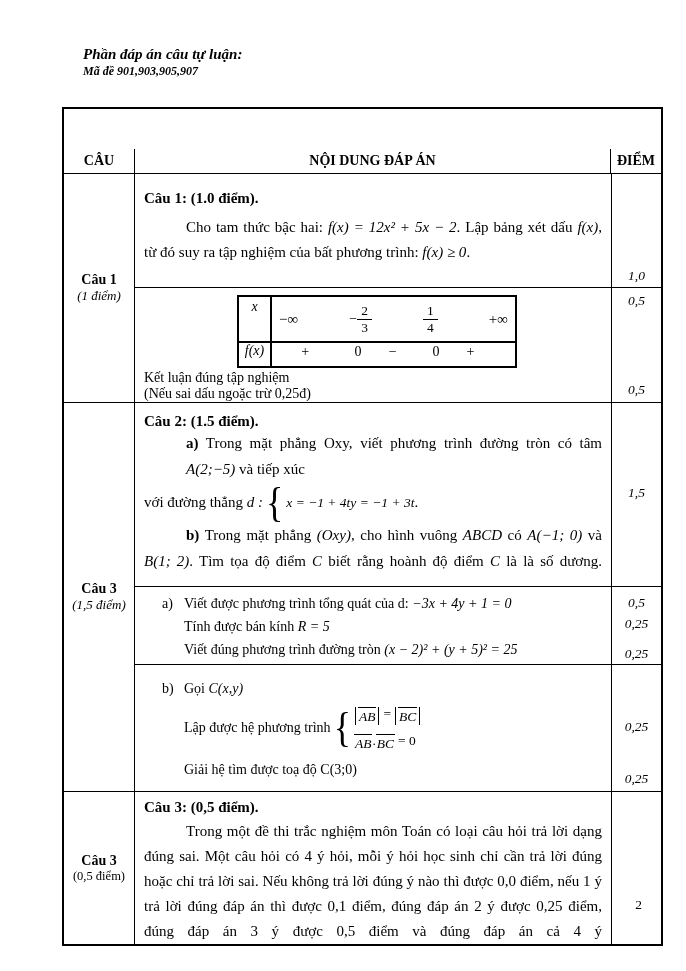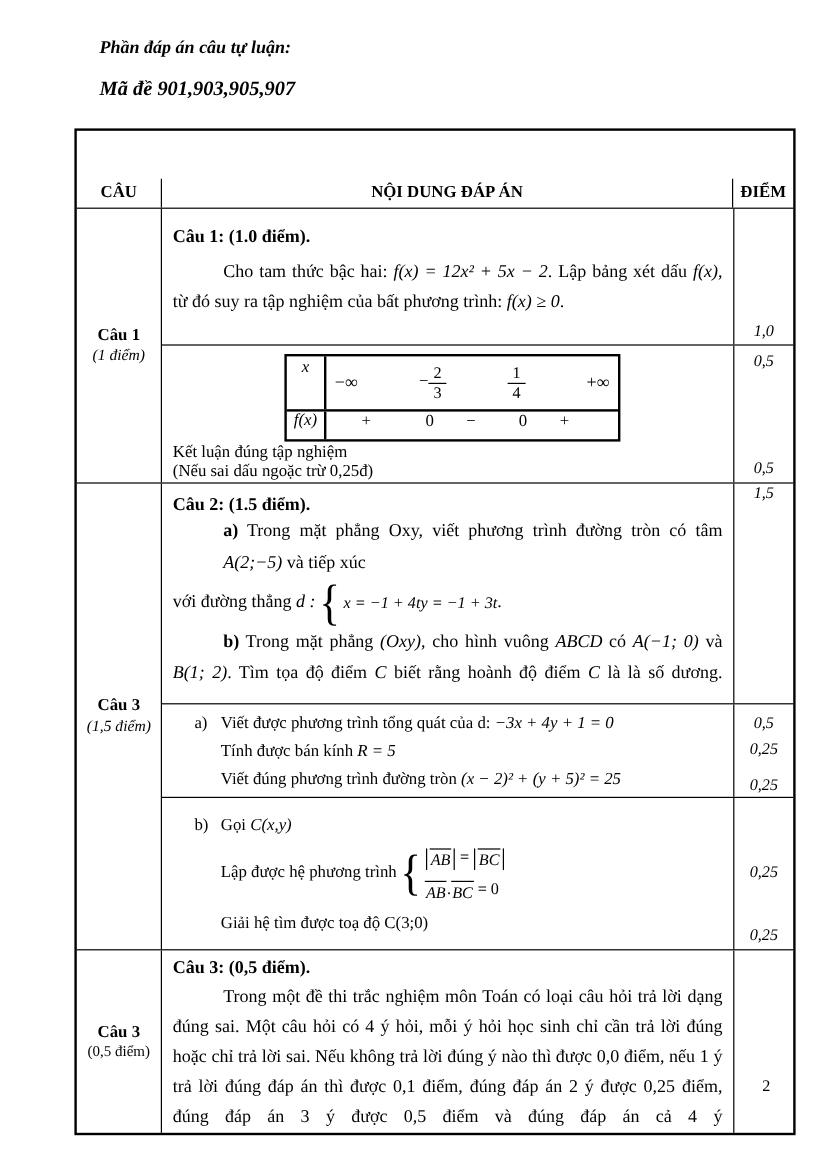--- a/index.html
+++ b/index.html
@@ -2,22 +2,22 @@
 <html><head>
 <meta charset="utf-8">
 <style>
   * { margin:0; padding:0; box-sizing:border-box; }
   html,body { background:#e8e8e8; }
   .doc {
     position:relative; width:686px; height:971px; background:#ffffff;
     font-family:"Liberation Serif","DejaVu Serif",serif; color:#000;
     margin:0 auto; overflow:hidden;
   }
-  .head1 { position:absolute; left:83px; top:32px; font-weight:bold; font-style:italic; font-size:15px; }
-  .head2 { position:absolute; left:83px; top:64px; font-weight:bold; font-style:italic; font-size:17px;font-family:Liberation Serif, serif; }
+  .head1 { position:absolute; left:83px; top:46px; font-weight:bold; font-style:italic; font-size:15px; }
+  .head2 { position:absolute; left:83px; top:64px; font-weight:bold; font-style:italic; font-size:12px;font-family:Liberation Serif, serif; }
 
   .tbl { position:absolute; left:62px; top:107px; width:601px; border:2px solid #000; }
   .hrow { display:flex; border-bottom:1px solid #000;margin-top:40px; }
   .hc { font-weight:bold; font-size:14px; text-align:center; padding:4px 2px; }
   .col1 { width:71px; border-right:1px solid #000; }
   .col2 { flex:1; border-right:1px solid #000; }
   .col3 { width:50px; }
 
   .trow { display:flex; }
   .trow + .trow { border-top:1px solid #000; }
@@ -62,21 +62,21 @@
   .sgn-v2 span:nth-child(5){ left:80%; }
   .fr { display:inline-flex; align-items:center; }
   .frst { display:inline-flex; flex-direction:column; align-items:center; font-size:13.5px; line-height:16px; }
   .frnum { border-bottom:1px solid #000; padding:0 4px; }
   .infty { font-size:15px; }
 
   
   .c2s1 { min-height:183px; }
   .c2s1 .title { margin-top:10px; }
   .c2s1 .para { line-height:26px; }
-  .c2s1 .cell-diem { justify-content:flex-start; padding-bottom:3px; }
+  .c2s1 .cell-diem { justify-content:center; padding-bottom:3px; }
   .sysline { display:flex; align-items:center; margin:2px 0; }
   .brace { font-size:36px; font-weight:normal; line-height:1; margin:0 3px; transform:scaleY(1.15); }
   .syscol { display:flex; flex-direction:row; font-size:13.5px; line-height:17px;text-align:center; }
   .blabel { font-weight:bold; }
 
   .c2s2 { min-height:70px; }
   .c2s2 .cell-content { padding-top:5px; }
   .ansrow { display:flex; font-size:14px; line-height:23px; }
   .anslabel { width:22px; margin-left:18px; flex:none; }
   .ansbody { flex:1; }

